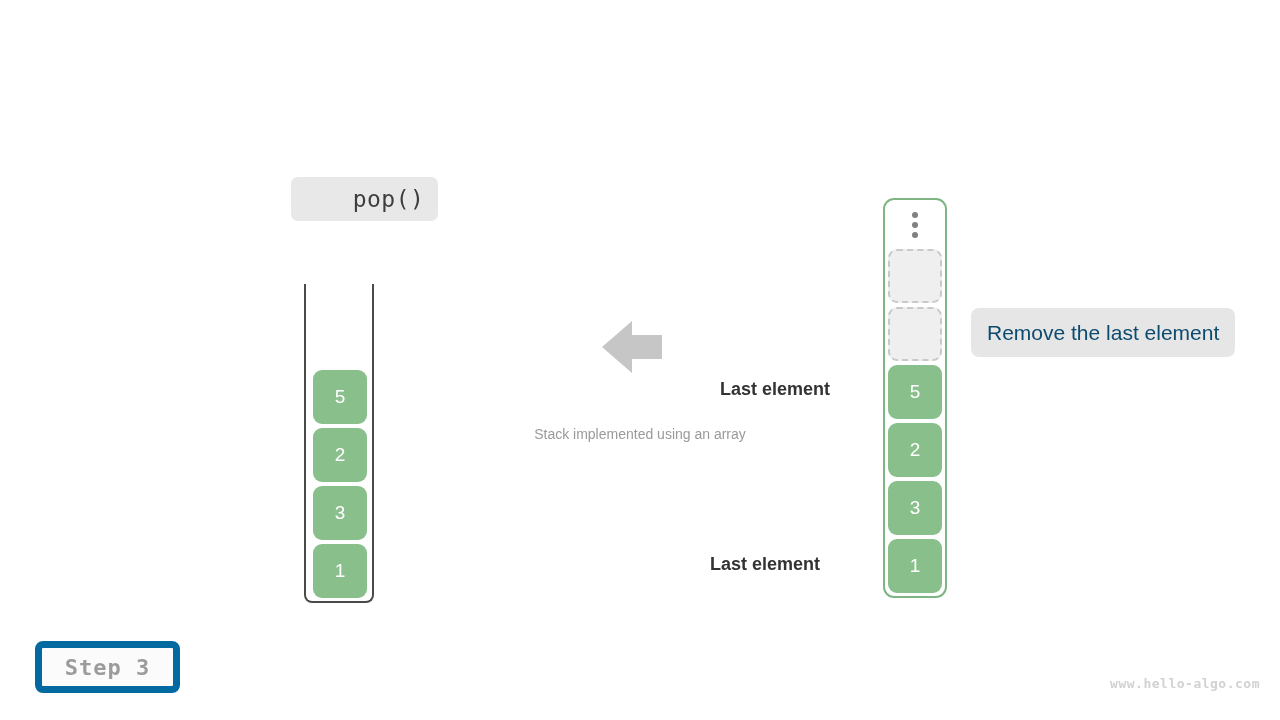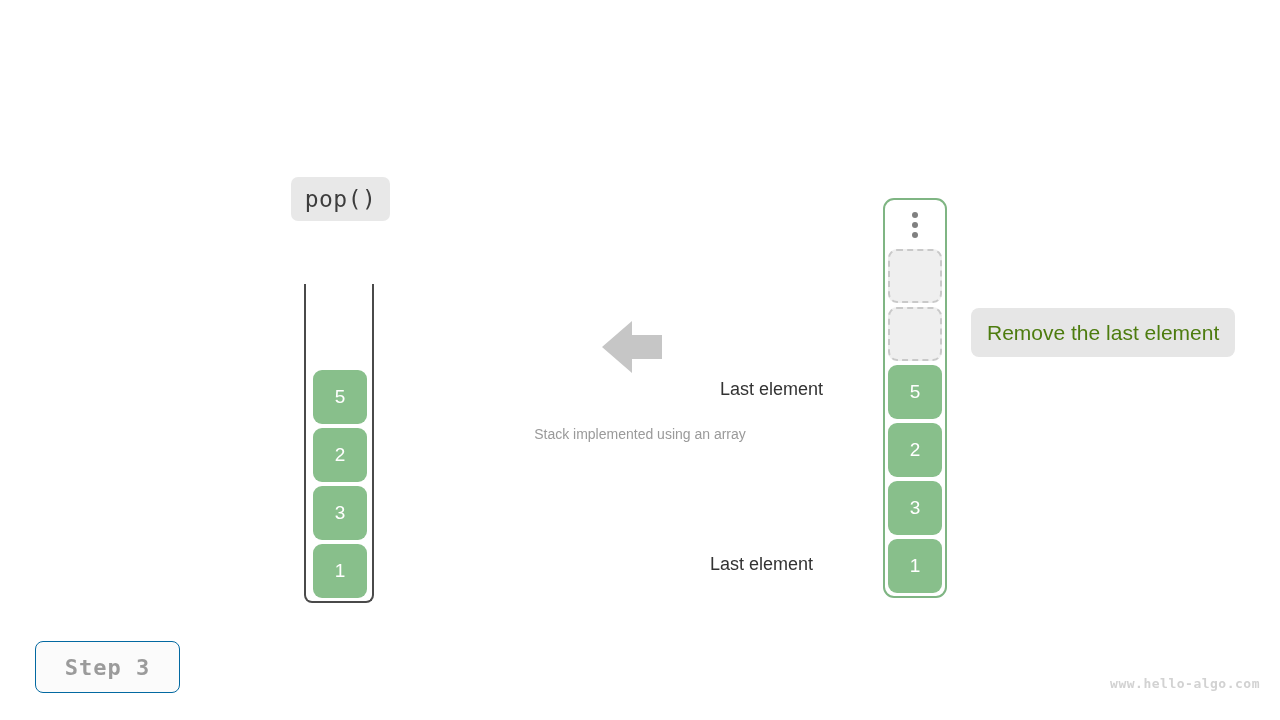--- a/index.html
+++ b/index.html
@@ -31,20 +31,21 @@
     height: 44px;
     background: #e8e8e8;
     border-radius: 7px;
     display: flex;
     align-items: center;
     justify-content: center;
     font-family: "DejaVu Sans Mono", "Liberation Mono", monospace;
     font-size: 23px;
     color: #3d3d3d;
     letter-spacing: 0.5px;
+    padding-left: 48px;
   }
 
   
   .stack-left {
     position: absolute;
     left: 304px;
     top: 284px;
     width: 70px;
     height: 319px;
   }
@@ -108,21 +109,21 @@
     width: 364px;
     text-align: center;
     font-size: 14px;
     color: #9a9a9a;
   }
 
   
   .annot {
     position: absolute;
     font-size: 18px;
-    font-weight: normal;
+    font-weight: bold;
     color: #333333;
     white-space: nowrap;
   }
   .annot-last { left: 720px; top: 379px; }
   .annot-first { left: 710px; top: 554px; }
 
   
   .stack-right {
     position: absolute;
     left: 883px;
@@ -172,33 +173,33 @@
     left: 971px;
     top: 308px;
     height: 49px;
     padding: 0 16px;
     background: #e6e6e6;
     border-radius: 8px;
     display: flex;
     align-items: center;
     justify-content: center;
     font-size: 21px;
-    color: #4d7c0f;
+    color: #0c4a6e;
     white-space: nowrap;
   }
 
   
   .step-badge {
     position: absolute;
     left: 35px;
     top: 641px;
     width: 145px;
     height: 52px;
     box-sizing: border-box;
-    border: 1px solid #0369a1;
+    border: 7px solid #0369a1;
     border-radius: 8px;
     background: #fbfbfb;
     display: flex;
     align-items: center;
     justify-content: center;
     font-family: "DejaVu Sans Mono", "Liberation Mono", monospace;
     font-size: 22px;
     font-weight: bold;
     color: #9b9b9b;
     letter-spacing: 1px;

